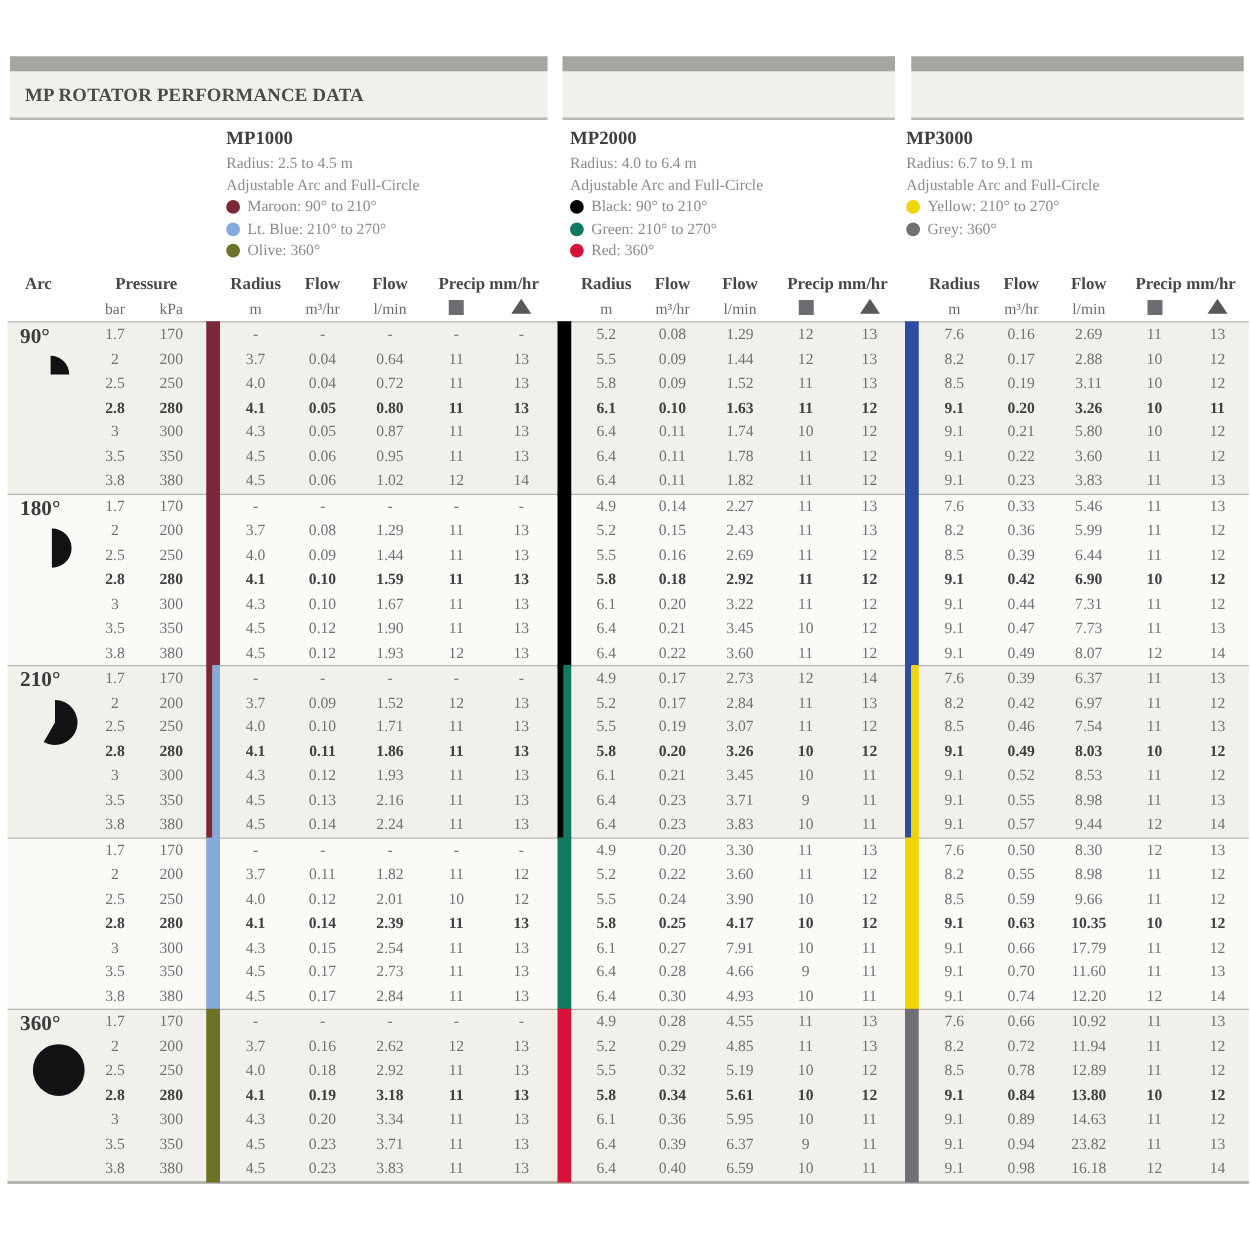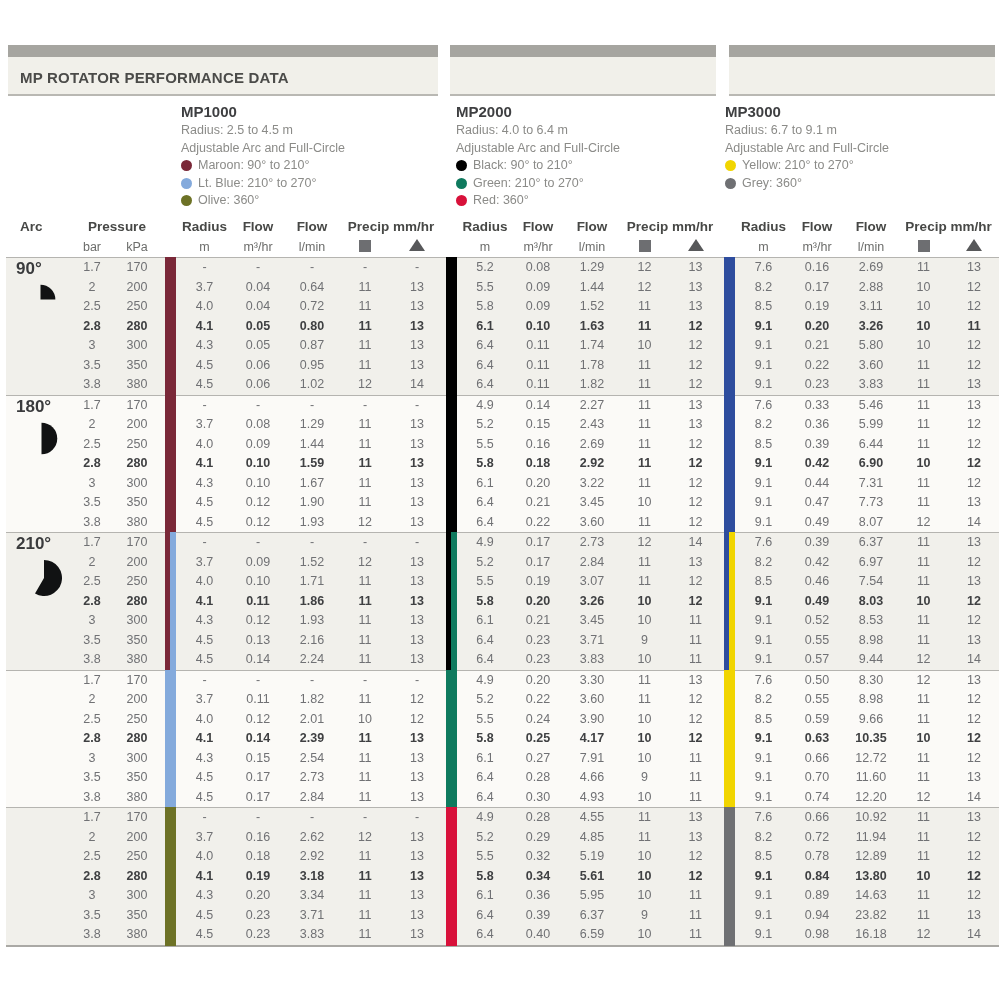--- a/index.html
+++ b/index.html
@@ -1,18 +1,18 @@
 <!DOCTYPE html>
 <html><head>
 <meta charset="utf-8">
 <style>
   * { margin:0; padding:0; box-sizing:border-box; }
   html,body { background:#ffffff; }
   body { font-family:"Liberation Sans","DejaVu Sans",sans-serif; }
-  .page { position:relative; width:1000px; height:1000px; background:#fff; overflow:hidden; }
+  .page { position:relative; width:1000px; height:1000px; background:#fff; overflow:hidden;font-family:Liberation Serif, serif; }
 
   
   .topbar { position:absolute; top:45px; height:51px; background:#f1f0ea;
             border-top:12px solid #a6a5a0; border-bottom:2px solid #b9b8b3; }
   .topbar-title { display:block; padding:12px 0 0 12px; font-size:15px; font-weight:bold;
                   color:#4b4b49; letter-spacing:0.2px; }
 
   
   .product { position:absolute; top:103px; width:260px; }
   .product-name { font-size:15px; font-weight:bold; color:#3e3f41; margin-bottom:2px; }
@@ -665,21 +665,21 @@
         <div class="cell" style="grid-area: 5 / 7;">2.54</div>
         <div class="cell" style="grid-area: 5 / 8;">11</div>
         <div class="cell" style="grid-area: 5 / 9;">13</div>
         <div class="cell" style="grid-area: 5 / 11;">6.1</div>
         <div class="cell" style="grid-area: 5 / 12;">0.27</div>
         <div class="cell" style="grid-area: 5 / 13;">7.91</div>
         <div class="cell" style="grid-area: 5 / 14;">10</div>
         <div class="cell" style="grid-area: 5 / 15;">11</div>
         <div class="cell" style="grid-area: 5 / 17;">9.1</div>
         <div class="cell" style="grid-area: 5 / 18;">0.66</div>
-        <div class="cell" style="grid-area: 5 / 19;">12.72</div>
+        <div class="cell" style="grid-area: 5 / 19;">17.79</div>
         <div class="cell" style="grid-area: 5 / 20;">11</div>
         <div class="cell" style="grid-area: 5 / 21;">12</div>
         <div class="cell" style="grid-area: 6 / 2;">3.5</div>
         <div class="cell" style="grid-area: 6 / 3;">350</div>
         <div class="cell" style="grid-area: 6 / 5;">4.5</div>
         <div class="cell" style="grid-area: 6 / 6;">0.17</div>
         <div class="cell" style="grid-area: 6 / 7;">2.73</div>
         <div class="cell" style="grid-area: 6 / 8;">11</div>
         <div class="cell" style="grid-area: 6 / 9;">13</div>
         <div class="cell" style="grid-area: 6 / 11;">6.4</div>
@@ -704,20 +704,26 @@
         <div class="cell" style="grid-area: 7 / 13;">4.93</div>
         <div class="cell" style="grid-area: 7 / 14;">10</div>
         <div class="cell" style="grid-area: 7 / 15;">11</div>
         <div class="cell" style="grid-area: 7 / 17;">9.1</div>
         <div class="cell" style="grid-area: 7 / 18;">0.74</div>
         <div class="cell" style="grid-area: 7 / 19;">12.20</div>
         <div class="cell" style="grid-area: 7 / 20;">12</div>
         <div class="cell" style="grid-area: 7 / 21;">14</div>
       </div>
       <div class="section alt0">
+        <div class="arc-cell">
+          <div class="arc-label">360°</div>
+          <div class="arc-ico"><svg width="46" height="46" viewBox="0 0 30 30">
+              <circle cx="15" cy="15" r="13.5" fill="#111213"></circle>
+            </svg></div>
+        </div>
         <div class="stripe-cell" style="grid-column: 4;">
           <div class="stripe-bar">
             <i style="background: rgb(109, 114, 38);"></i>
           </div>
         </div>
         <div class="stripe-cell" style="grid-column: 10;">
           <div class="stripe-bar">
             <i style="background: rgb(216, 17, 58);"></i>
           </div>
         </div>

